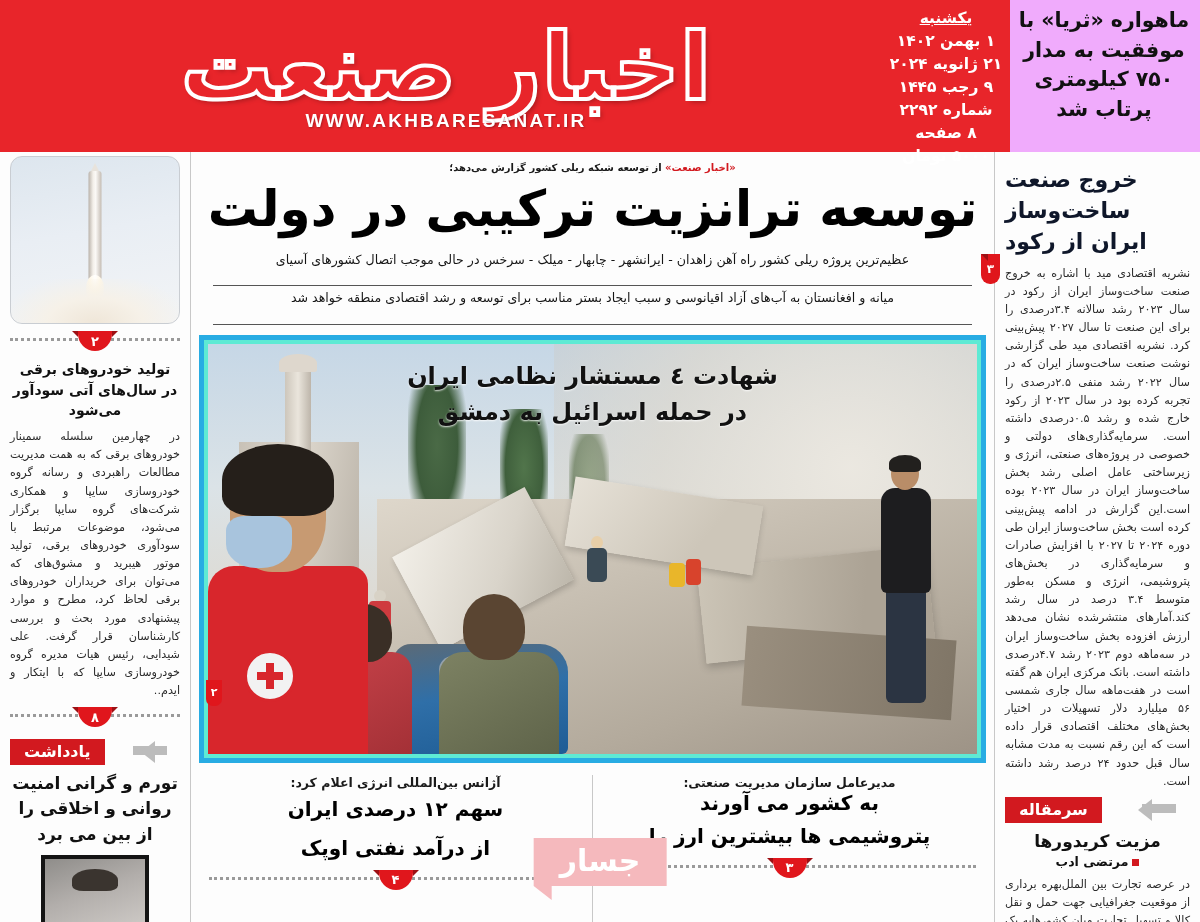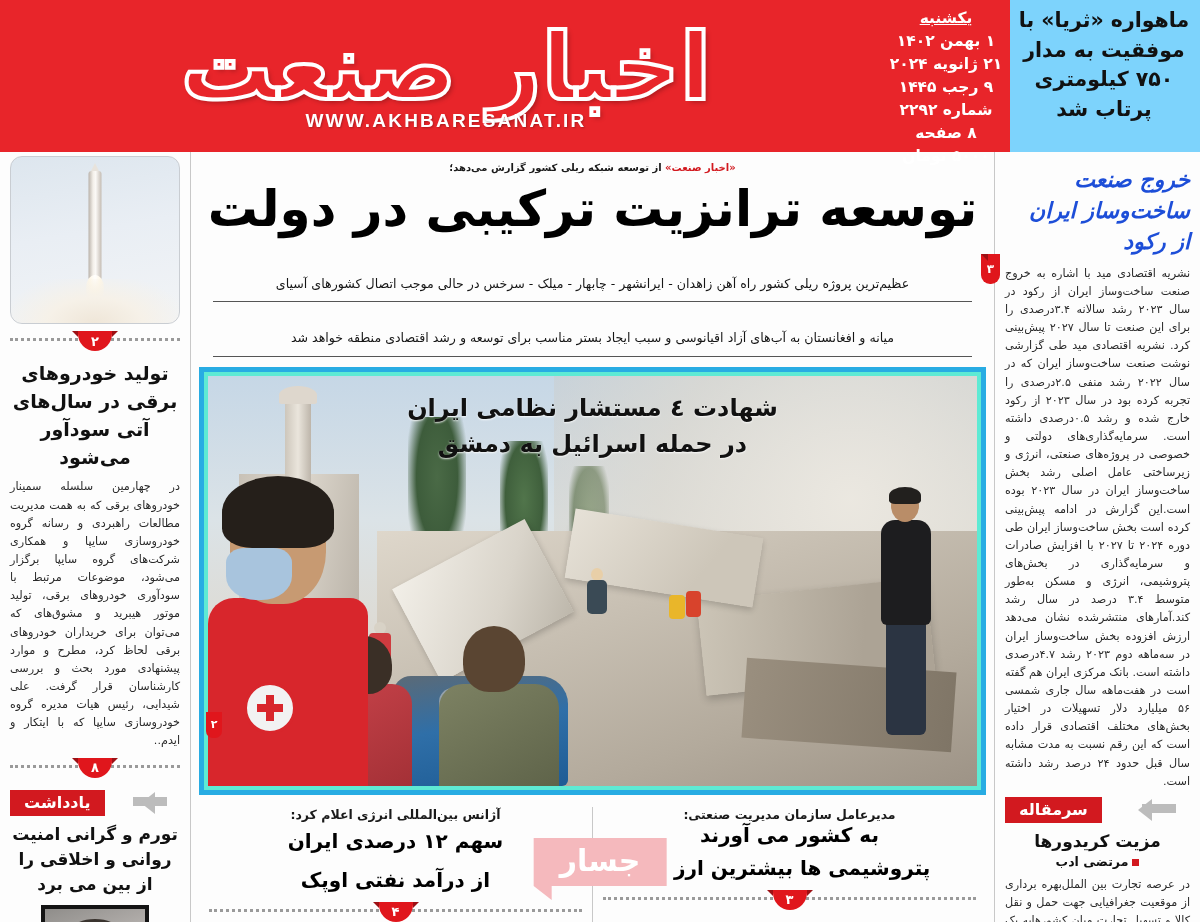--- a/index.html
+++ b/index.html
@@ -82,21 +82,21 @@
   .dateblock div {
     font-size: 15.5px;
     font-weight: bold;
     line-height: 1.35;
     white-space: nowrap;
   }
   .dateblock div:first-child { text-decoration: underline; }
 
   .masthead-left {
     width: 190px;
-    background: #7dd3fc;
+    background: #f0abfc;
     padding: 6px 10px 0 8px;
     text-align: center;
   }
   .teaser-title {
     font-size: 20.5px;
     font-weight: bold;
     line-height: 1.45;
     color: #111;
     direction: rtl;
   }
@@ -194,21 +194,21 @@
   .page-badge::before, .page-badge::after {
     content: "";
     position: absolute;
     top: 0;
     border-top: 6px solid #9d1014;
   }
   .page-badge::before { left: -6px; border-left: 6px solid transparent; }
   .page-badge::after { right: -6px; border-right: 6px solid transparent; }
 
   .sub-head {
-    font-size: 19px;
+    font-size: 14px;
     font-weight: bold;
     line-height: 1.48;
     text-align: center;
     color: #111;
     direction: rtl;
     margin-top: 2px;
   }
   .body-text {
     font-size: 11.2px;
     line-height: 1.62;
@@ -331,22 +331,21 @@
     font-size: 12.6px;
     line-height: 1.85;
     color: #161616;
     margin-top: 8px;
     padding: 0 14px;
     position: relative;
   }
   .deck span {
     display: block;
     border-bottom: 1px solid #555;
-    padding-bottom: 6px;
-    margin-top: 24px;
+    padding-bottom: 14px;
   }
   .side-badge {
     position: absolute;
     right: -14px;
     top: 6px;
     width: 19px; height: 30px;
     background: #e0161c;
     color: #fff;
     font-size: 12px;
     font-weight: bold;
@@ -619,26 +618,25 @@
   
   .col-right {
     width: 205px;
     padding: 0 10px;
     display: flex;
     flex-direction: column;
   }
   .right-head {
     font-size: 22px;
     font-weight: bold;
-    text-align: right;
+    text-align: left;
     direction: rtl;
     line-height: 1.42;
     margin-top: 12px;
-    color: #1d4ed8;
-    font-style: italic;
+    color: #0f172a;
   }
   .editorial-title {
     font-size: 17px;
     font-weight: bold;
     text-align: center;
     direction: rtl;
     margin-top: 8px;
     color: #111;
   }
 

